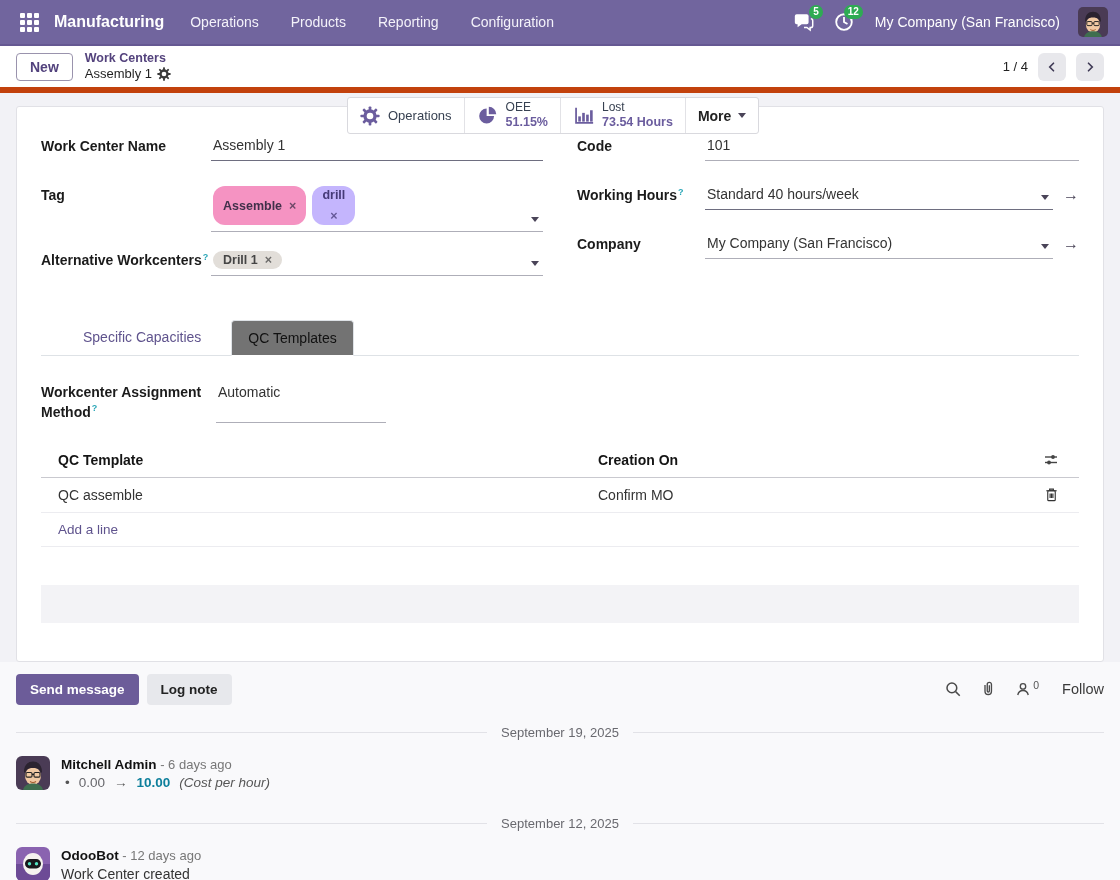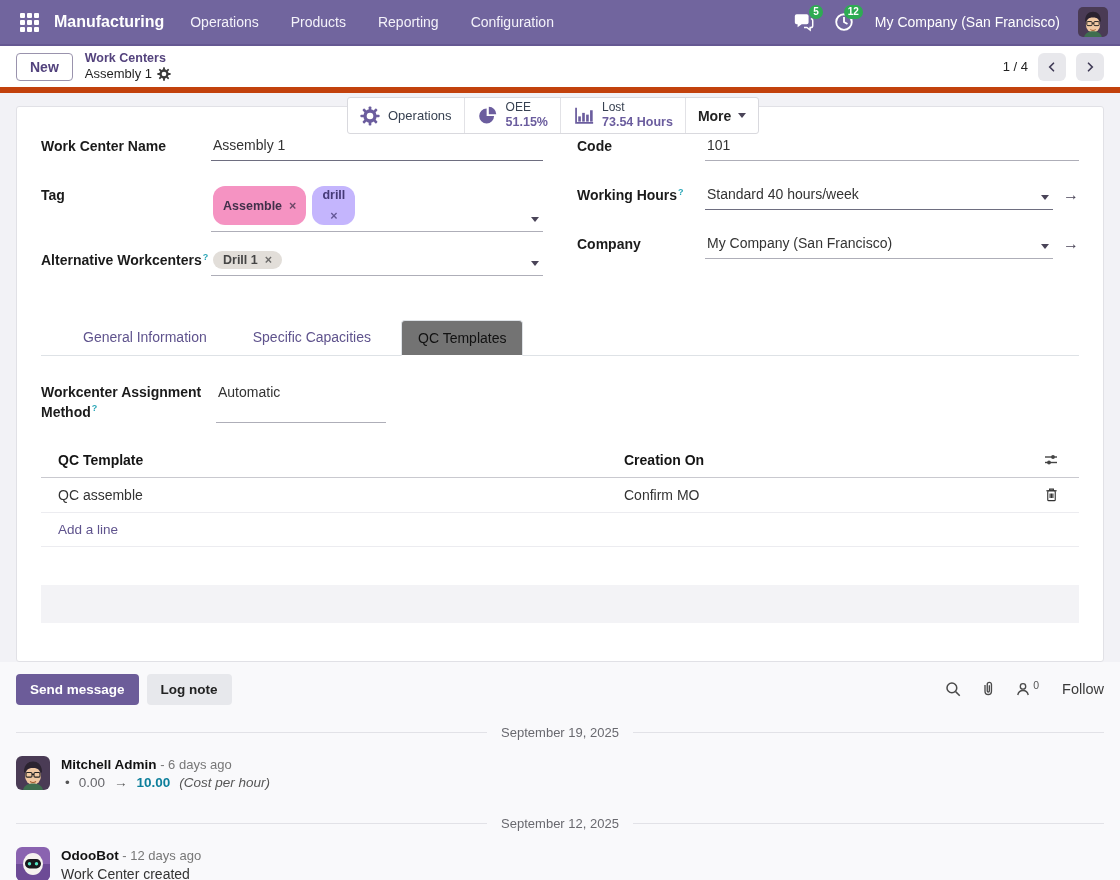--- a/index.html
+++ b/index.html
@@ -72,21 +72,21 @@
   .tab { padding:9px 16px; font-size:14px; color:#5f538d; cursor:pointer; }
   .tab.active { color:#111; background:#737373; border:1px solid #dee2e6; border-bottom:1px solid #fff;
     border-radius:4px 4px 0 0; margin-bottom:-1px; font-weight:400; }
 
   .method-row { display:flex; margin-top:26px; }
   .method-label { width:175px; flex:none; font-weight:600; color:#1b1b1b; line-height:1.45; }
   .method-value { width:170px; border-bottom:1px solid #aeaeb8; padding:2px 2px 6px; color:#333; cursor:pointer; }
 
   
   .qc-table { margin-top:20px; width:100%; }
-  .tr { display:flex; align-items:center;gap:26px; }
+  .tr { display:flex; align-items:center; }
   .th-row { border-bottom:1px solid #c9c9cf; }
   .th, .td { padding:9px 17px; font-size:14px; }
   .th { font-weight:700; color:#141414; }
   .c1 { width:540px; flex:none; }
   .c2 { flex:1; }
   .c3 { width:56px; flex:none; display:flex; justify-content:center; }
   .data-row { border-bottom:1px solid #ececf0; cursor:pointer; }
   .addline-row { border-bottom:1px solid #ececf0; }
   .add-line { color:#5f538d; font-size:13.5px; cursor:pointer; }
   .empty-row { height:38px; }
@@ -328,21 +328,20 @@
         <div class="field-value">
           <span>My Company (San Francisco)</span>
           <span class="field-caret caret-down"></span>
         </div>
         <span class="link-arrow">→</span>
       </div>
     </div>
   </div>
 
   <div class="tabbar">
-    <div class="tab">General Information</div>
     <div class="tab">Specific Capacities</div>
     <div class="tab active">QC Templates</div>
   </div>
 
   <div class="method-row">
     <div class="method-label">
       <span>Workcenter Assignment Method</span><span class="sup-q">?</span>
     </div>
     <div class="method-value">Automatic</div>
   </div>

